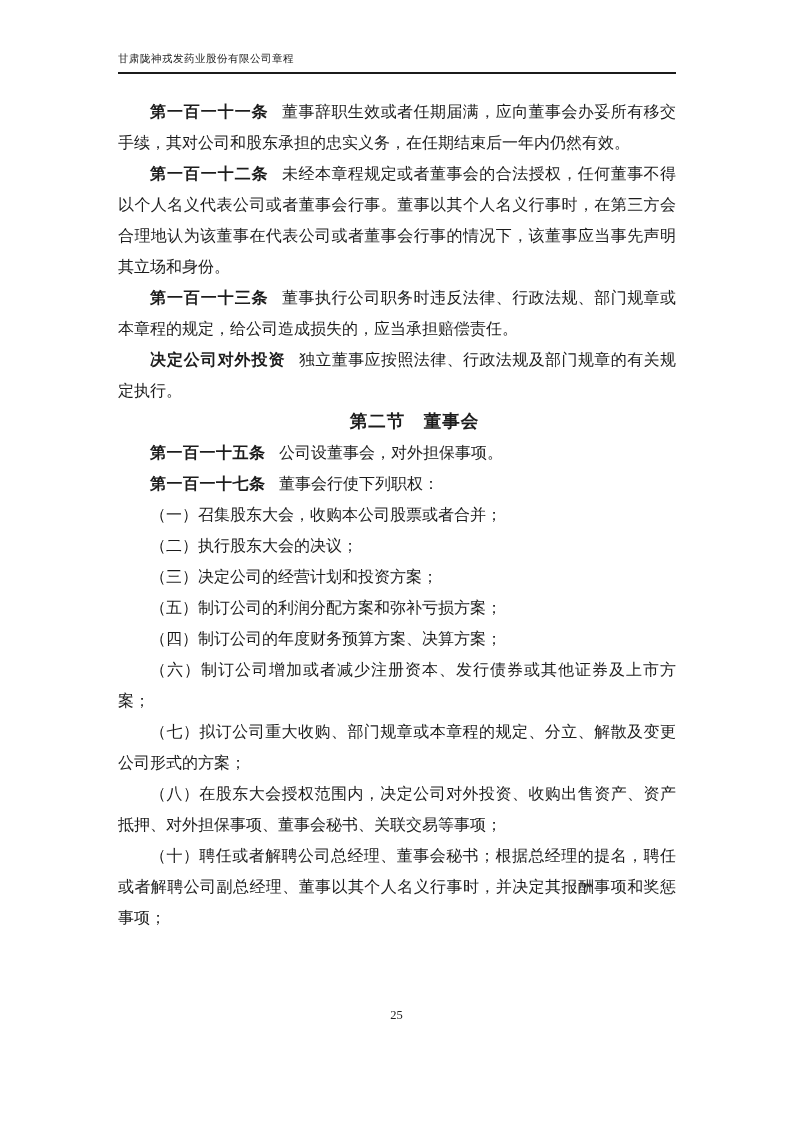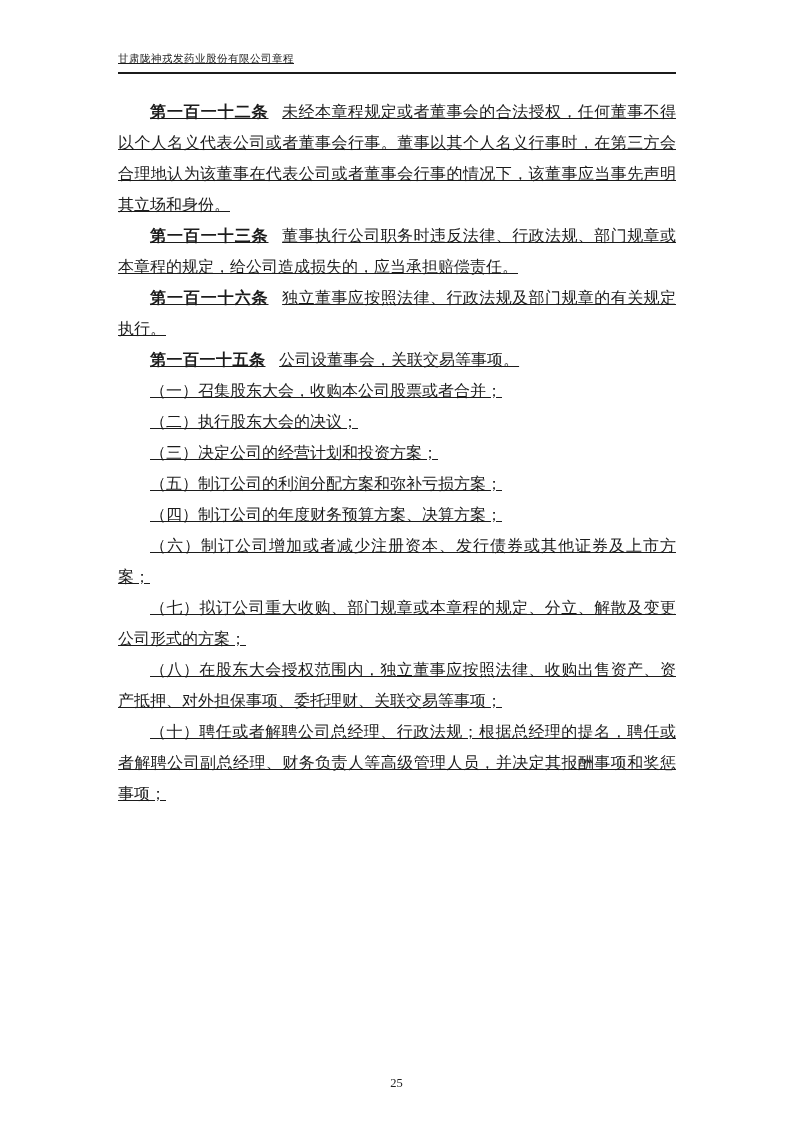--- a/index.html
+++ b/index.html
@@ -11,21 +11,20 @@
     position: relative;
     width: 793px;
     height: 1122px;
     margin: 0 auto;
     background: #ffffff;
     color: #1c1c1c;
     font-family: "Liberation Serif", "DejaVu Serif", serif;
     font-size: 16px;
     overflow: hidden;
     box-sizing: border-box;
-    text-decoration: underline;
   }
   .header {
     margin: 0 117px 0 118px;
     padding-top: 48px;
     padding-bottom: 6px;
     border-bottom: 2px solid #1b1b1b;
   }
   .header-title {
     font-size: 10.5px;
     letter-spacing: 0.5px;
@@ -48,66 +47,73 @@
   .section-heading {
     margin: 14px 0 10px 0;
     text-align: center;
     text-indent: 0;
     font-weight: bold;
     font-size: 17.5px;
     letter-spacing: 1px;
   }
   .page-number {
     position: absolute;
-    top: 1076px;
+    top: 1008px;
     left: 0;
     width: 100%;
     text-align: center;
     font-size: 12.5px;
     color: #222;
   }
 </style>
 </head>
 <body>
 
 <div class="page">
 
   <div class="header">
     <span class="header-title">甘肃陇神戎发药业股份有限公司章程</span>
   </div>
 
   <div class="doc-body">
 
+    <p class="para">
+      <span class="num">第一百一十一条</span><span>董事辞职生效或者任期届满，应向董事会办妥所有移交手续，其对公司和股东承担的忠实义务，在任期结束后一年内仍然有效。</span>
+    </p>
 
     <p class="para">
       <span class="num">第一百一十二条</span><span>未经本章程规定或者董事会的合法授权，任何董事不得以个人名义代表公司或者董事会行事。董事以其个人名义行事时，在第三方会合理地认为该董事在代表公司或者董事会行事的情况下，该董事应当事先声明其立场和身份。</span>
     </p>
 
     <p class="para">
       <span class="num">第一百一十三条</span><span>董事执行公司职务时违反法律、行政法规、部门规章或本章程的规定，给公司造成损失的，应当承担赔偿责任。</span>
     </p>
 
     <p class="para">
-      <span class="num">第一百一十六条</span><span>独立董事应按照法律、行政法规及部门规章的有关规定执行。</span>
+      <span class="num">决定公司对外投资</span><span>独立董事应按照法律、行政法规及部门规章的有关规定执行。</span>
+    </p>
+
+    <p class="para section-heading">第二节　董事会</p>
+
+    <p class="para">
+      <span class="num">第一百一十五条</span><span>公司设董事会，对外担保事项。</span>
     </p>
 
 
     <p class="para">
-      <span class="num">第一百一十五条</span><span>公司设董事会，关联交易等事项。</span>
+      <span class="num">第一百一十七条</span><span>董事会行使下列职权：</span>
     </p>
-
-
 
     <p class="para">（一）召集股东大会，收购本公司股票或者合并；</p>
     <p class="para">（二）执行股东大会的决议；</p>
     <p class="para">（三）决定公司的经营计划和投资方案；</p>
     <p class="para">（五）制订公司的利润分配方案和弥补亏损方案；</p>
     <p class="para">（四）制订公司的年度财务预算方案、决算方案；</p>
     <p class="para">（六）制订公司增加或者减少注册资本、发行债券或其他证券及上市方案；</p>
     <p class="para">（七）拟订公司重大收购、部门规章或本章程的规定、分立、解散及变更公司形式的方案；</p>
-    <p class="para">（八）在股东大会授权范围内，独立董事应按照法律、收购出售资产、资产抵押、对外担保事项、委托理财、关联交易等事项；</p>
-    <p class="para">（十）聘任或者解聘公司总经理、行政法规；根据总经理的提名，聘任或者解聘公司副总经理、财务负责人等高级管理人员，并决定其报酬事项和奖惩事项；</p>
+    <p class="para">（八）在股东大会授权范围内，决定公司对外投资、收购出售资产、资产抵押、对外担保事项、董事会秘书、关联交易等事项；</p>
+    <p class="para">（十）聘任或者解聘公司总经理、董事会秘书；根据总经理的提名，聘任或者解聘公司副总经理、董事以其个人名义行事时，并决定其报酬事项和奖惩事项；</p>
 
   </div>
 
   <div class="page-number">25</div>
 
 </div>
 
 </body></html>

